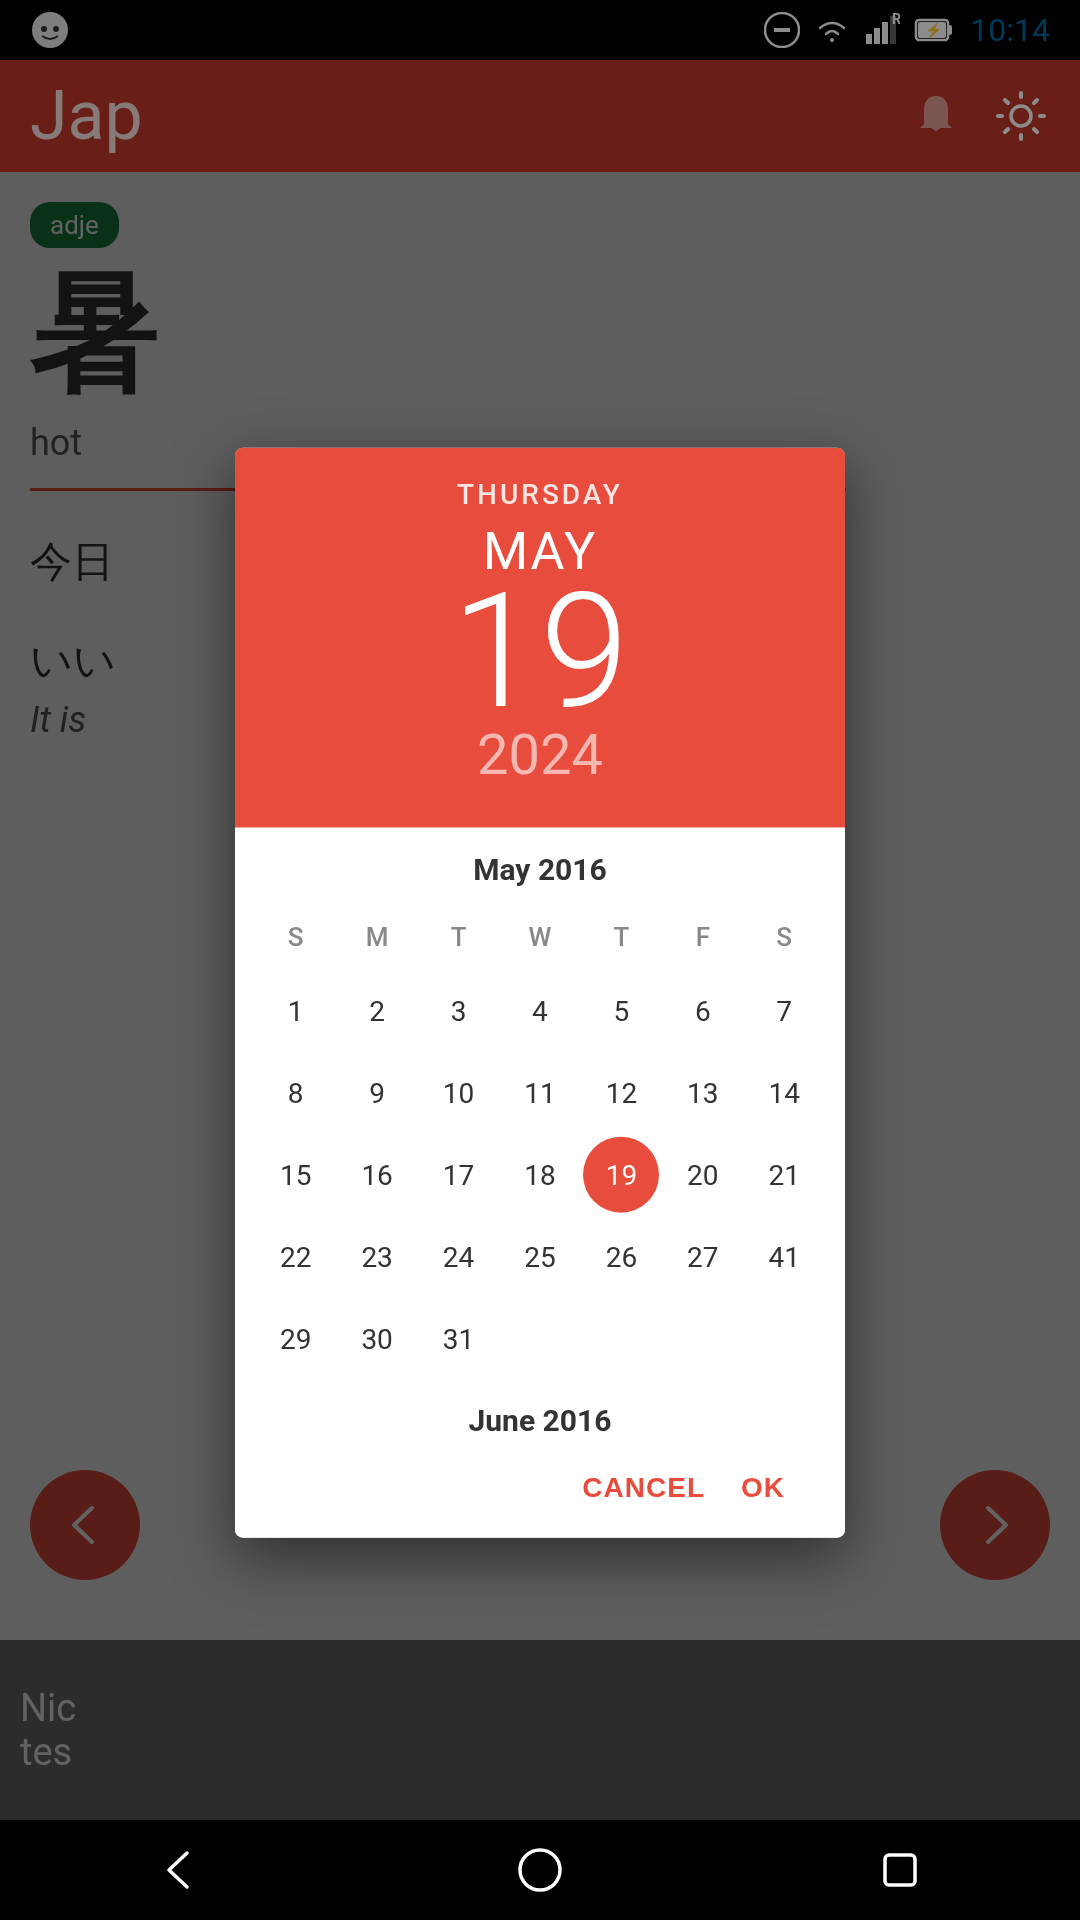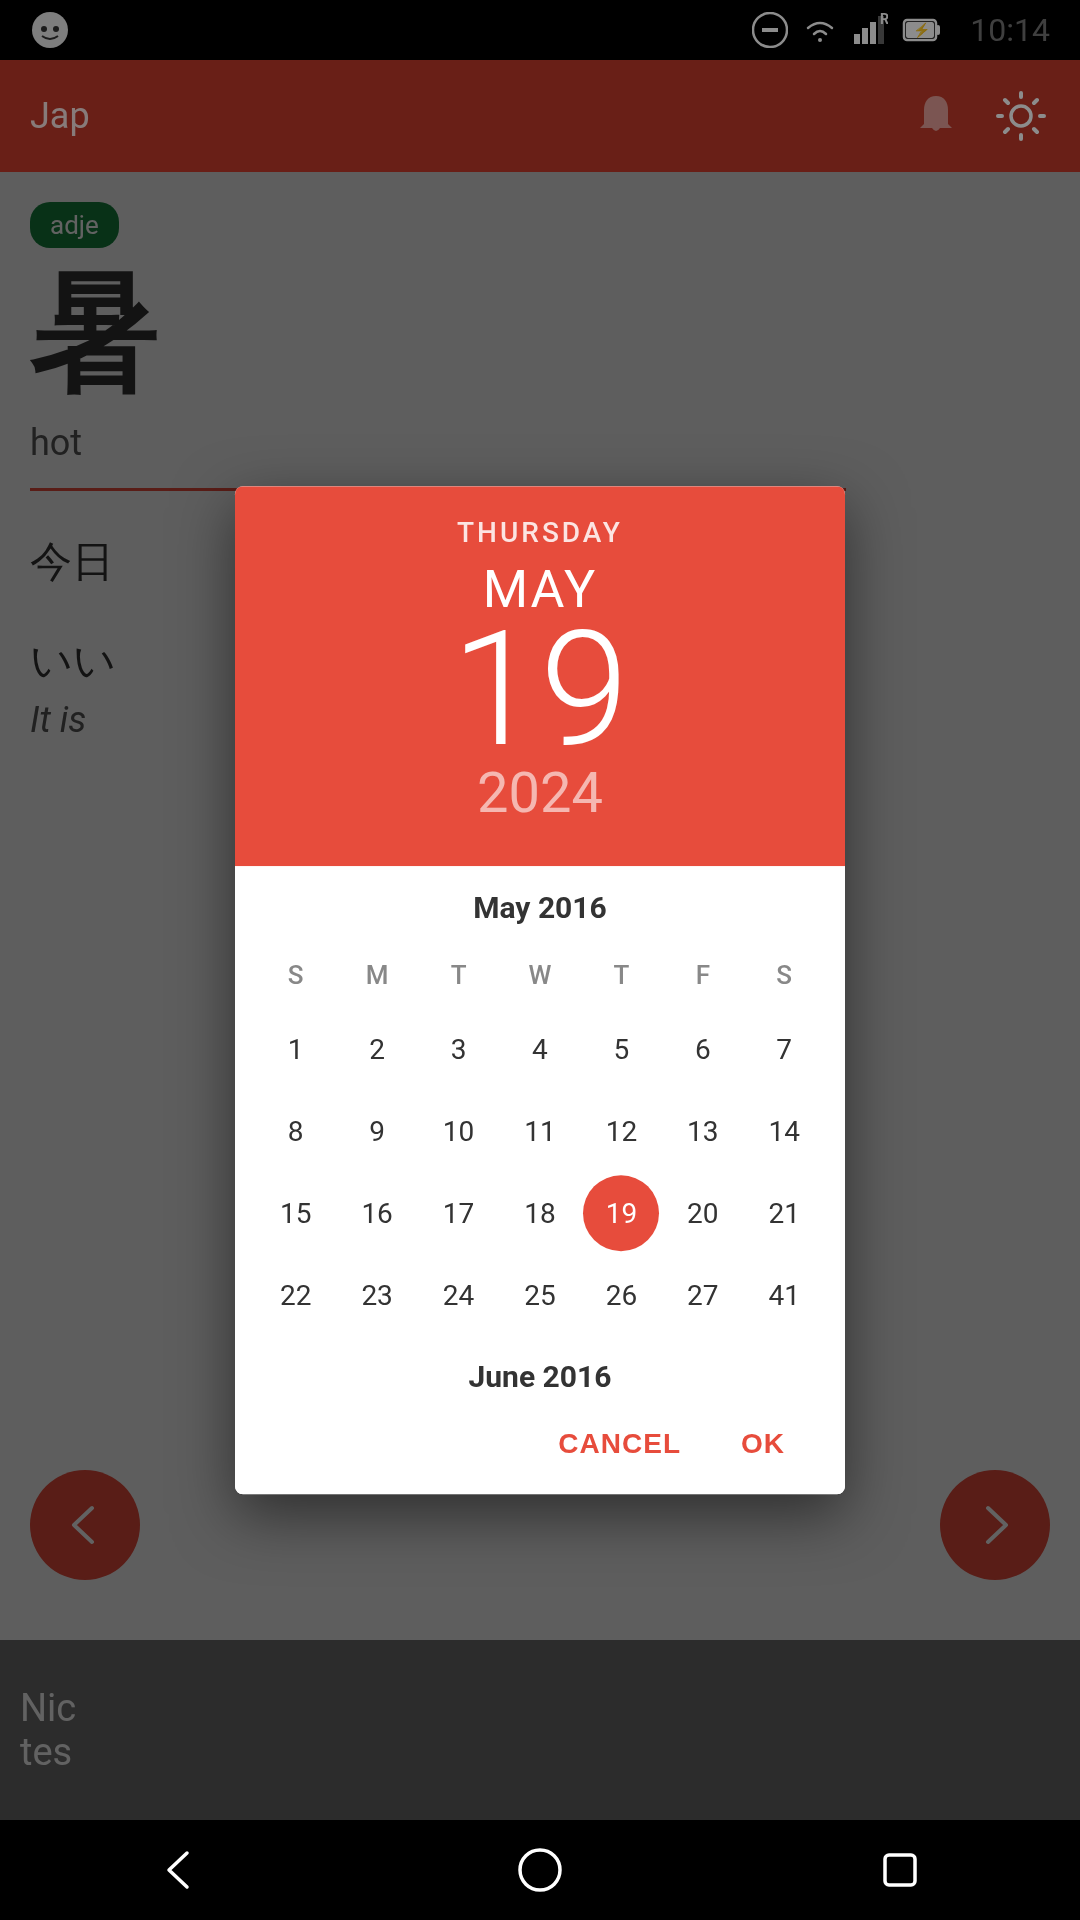--- a/index.html
+++ b/index.html
@@ -30,24 +30,24 @@
       left: 30px;
       top: 50%;
       transform: translateY(-50%);
     }
     .status-icons {
       display: flex;
       align-items: center;
       gap: 14px;
     }
     .status-time {
-      color: #737373;
+      color: #0369a1;
       font-size: 32px;
       font-weight: 400;
-      margin-left: 14px;
+      margin-left: 2px;
       text-align: right;
     }
 
     
     .app-bg {
       position: absolute;
       top: 0; left: 0;
       width: 100%;
       height: 100%;
       background: #f5f5f5;
@@ -62,21 +62,21 @@
       width: 100%;
       height: 112px;
       background: #c0392b;
       display: flex;
       align-items: center;
       padding: 0 30px;
       z-index: 1;
     }
     .app-title {
       color: rgba(255,255,255,0.85);
-      font-size: 36px;
+      font-size: 68px;
       font-weight: 400;
     }
     .app-header-icons {
       margin-left: auto;
       display: flex;
       gap: 30px;
       align-items: center;
     }
 
     
@@ -315,21 +315,21 @@
       font-weight: 700;
       color: #333;
       padding: 20px 0 0;
     }
 
     
     .dialog-actions {
       display: flex;
       justify-content: flex-end;
       padding: 24px 30px 24px;
-      gap: 40px;
+      gap: 16px;
     }
 
     .dialog-btn {
       font-size: 28px;
       font-weight: 700;
       color: #e74c3c;
       background: none;
       border: none;
       cursor: pointer;
       letter-spacing: 1px;
@@ -492,20 +492,29 @@
       <div class="cal-row">
         <div class="cal-cell">22</div>
         <div class="cal-cell">23</div>
         <div class="cal-cell">24</div>
         <div class="cal-cell">25</div>
         <div class="cal-cell">26</div>
         <div class="cal-cell">27</div>
         <div class="cal-cell">41</div>
       </div>
 
+      <div class="cal-row">
+        <div class="cal-cell">29</div>
+        <div class="cal-cell">30</div>
+        <div class="cal-cell">31</div>
+        <div class="cal-cell empty"></div>
+        <div class="cal-cell empty"></div>
+        <div class="cal-cell empty"></div>
+        <div class="cal-cell empty"></div>
+      </div>
     </div>
 
     <div class="next-month-label">June 2016</div>
 
     <div class="dialog-actions">
       <button class="dialog-btn">CANCEL</button>
       <button class="dialog-btn">OK</button>
     </div>
   </div>
 </div>

